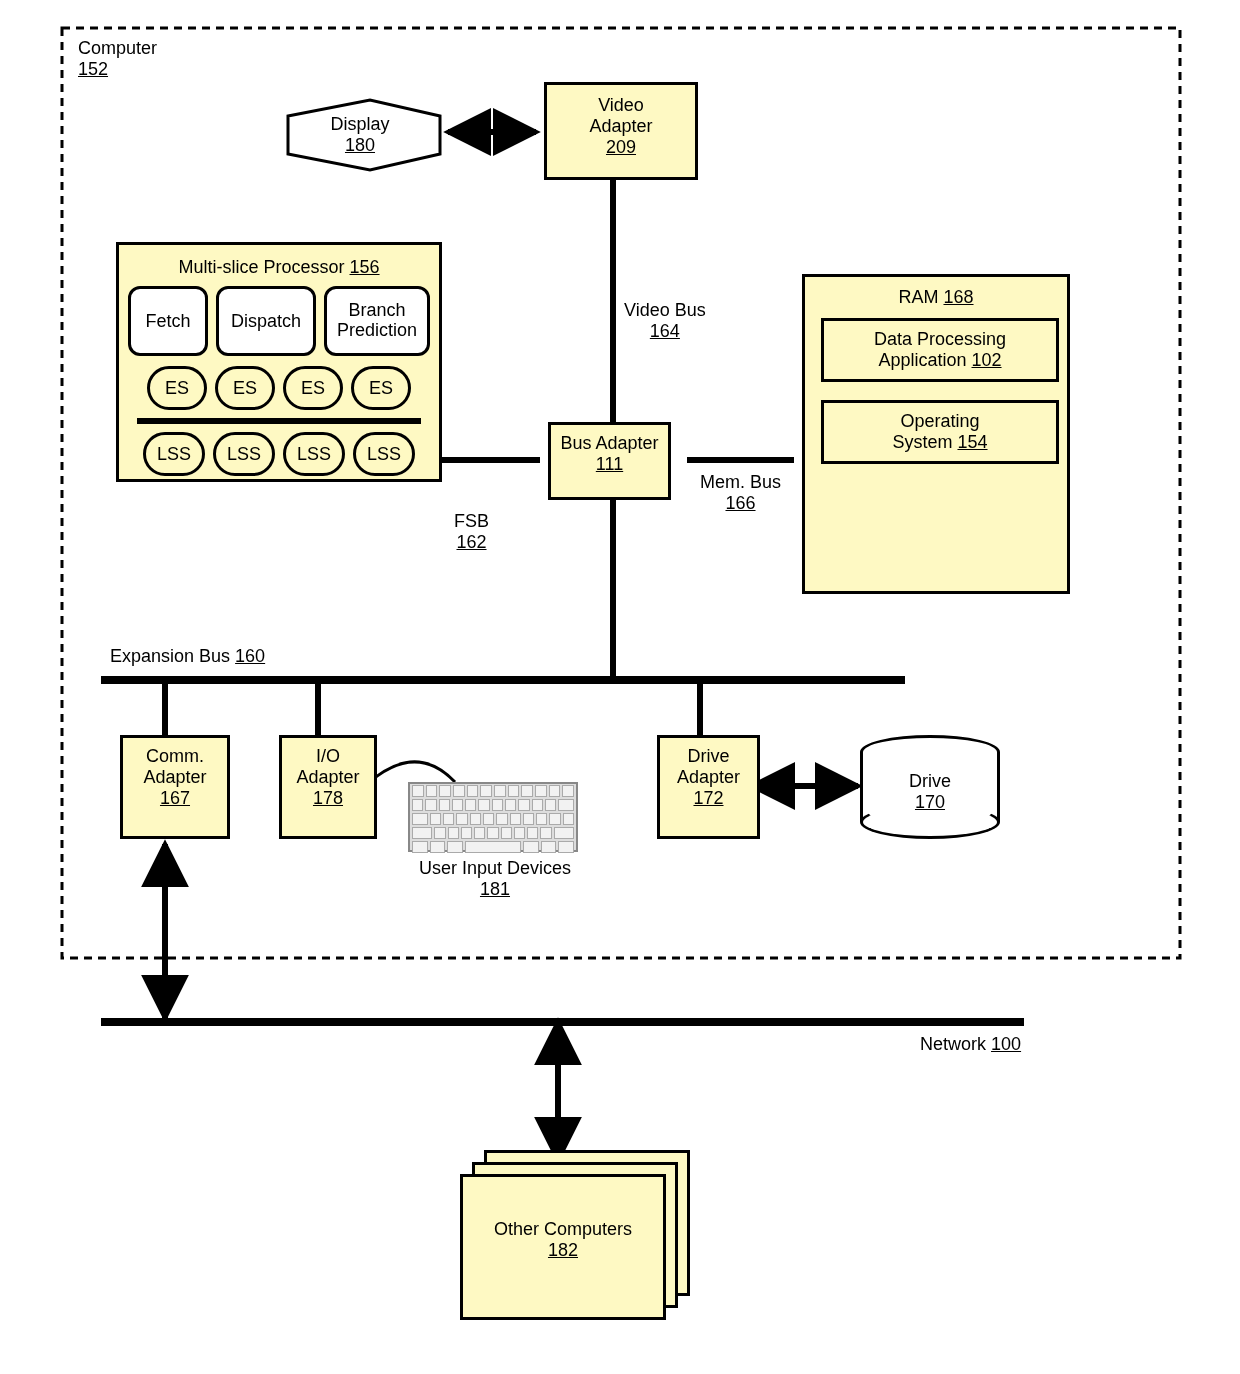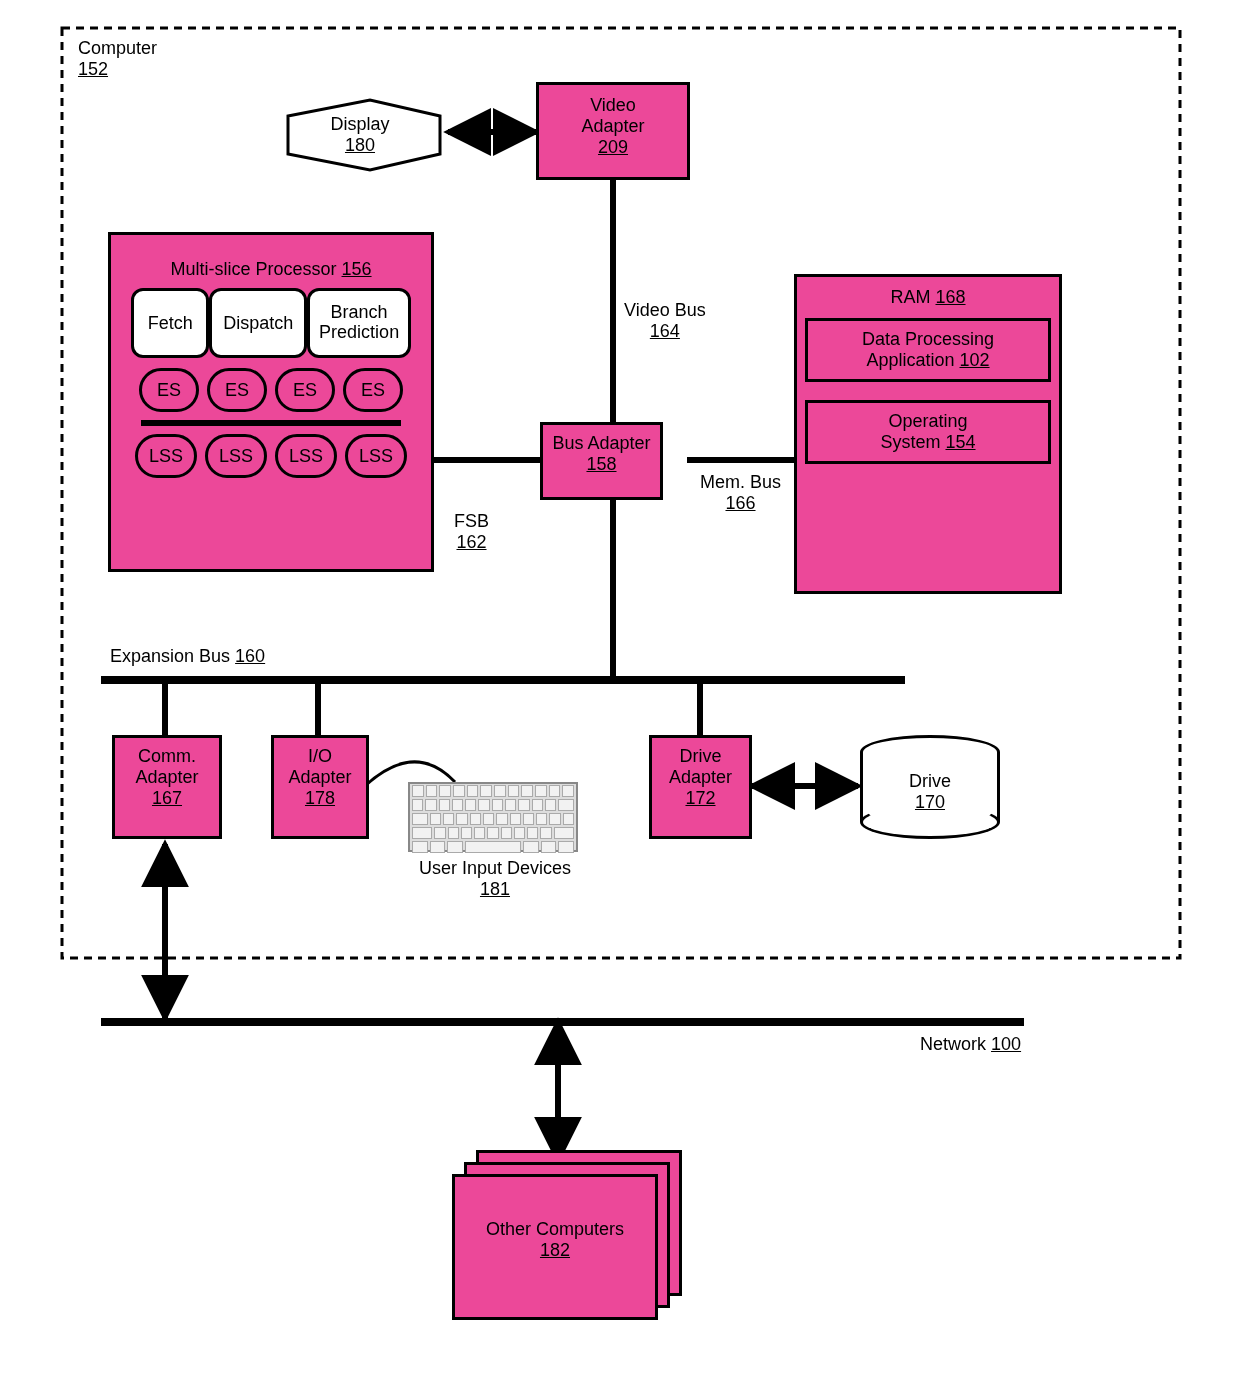--- a/index.html
+++ b/index.html
@@ -11,23 +11,24 @@
     color: #000;
   }
   .stage {
     position: relative;
     width: 1240px;
     height: 1374px;
   }
   .abs { position: absolute; }
   .box {
     border: 3px solid #000;
-    background: #ec4899;
+    background: #fef9c3;
     text-align: center;
     box-sizing: border-box;
+    margin-left: 8px;
   }
   .rbox {
     border: 3px solid #000;
     border-radius: 12px;
     background: #fff;
     text-align: center;
     box-sizing: border-box;
     display: flex;
     align-items: center;
     justify-content: center;
@@ -137,25 +138,25 @@
     <div>Video</div>
     <div>Adapter</div>
     <div class="u">209</div>
   </div>
 
   <div class="abs lbl" style="left:624px; top:300px;">
     <div>Video Bus</div>
     <div class="u">164</div>
   </div>
 
-  <div class="abs box" style="left:108px; top:232px; width:326px; height:340px; padding:20px;">
+  <div class="abs box" style="left:108px; top:242px; width:326px; height:240px; padding:8px;">
     <div style="margin:4px 0 8px;">
       <span>Multi-slice Processor</span>&nbsp;<span class="u">156</span>
     </div>
-    <div style="display:flex; justify-content:center;">
+    <div style="display:flex; gap:8px; justify-content:center;">
       <div class="rbox" style="width:80px; height:70px;">
           <span>Fetch</span>
         </div>
       <div class="rbox" style="width:100px; height:70px;">
           <span>Dispatch</span>
         </div>
       <div class="rbox" style="width:106px; height:70px; flex-direction:column; line-height:1.1;">
         <div>Branch</div>
           <div>Prediction</div>
       </div>
@@ -191,21 +192,21 @@
     </div>
   </div>
 
   <div class="abs lbl" style="left:454px; top:472px;margin-top:39px;">
     <div>FSB</div>
     <div class="u">162</div>
   </div>
 
   <div class="abs box" style="left:540px; top:422px; width:123px; height:78px; padding-top:8px;">
     <div>Bus Adapter</div>
-    <div class="u">158</div>
+    <div class="u">111</div>
   </div>
 
   <div class="abs lbl" style="left:700px; top:472px;">
     <div>Mem. Bus</div>
     <div class="u">166</div>
   </div>
 
   <div class="abs box" style="left:794px; top:274px; width:268px; height:320px; padding:6px 8px;">
     <div style="margin:4px 0 10px;">
       <span>RAM</span>&nbsp;<span class="u">168</span>

